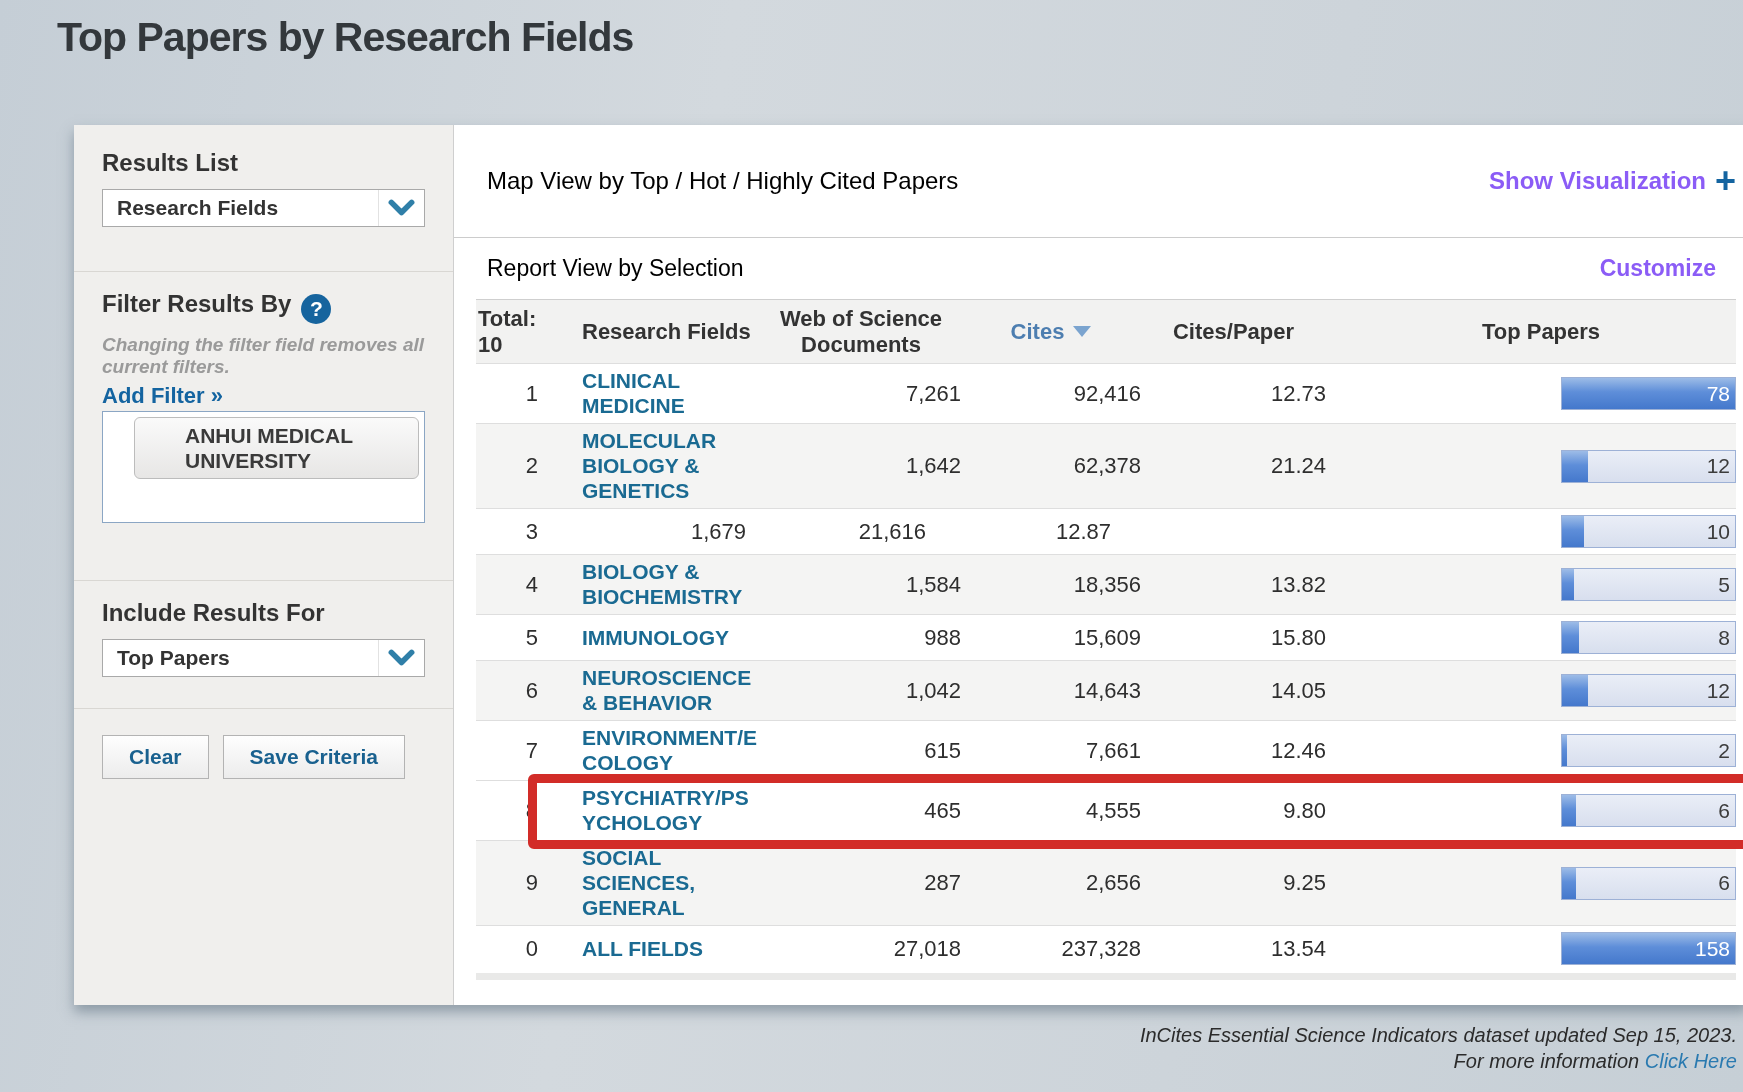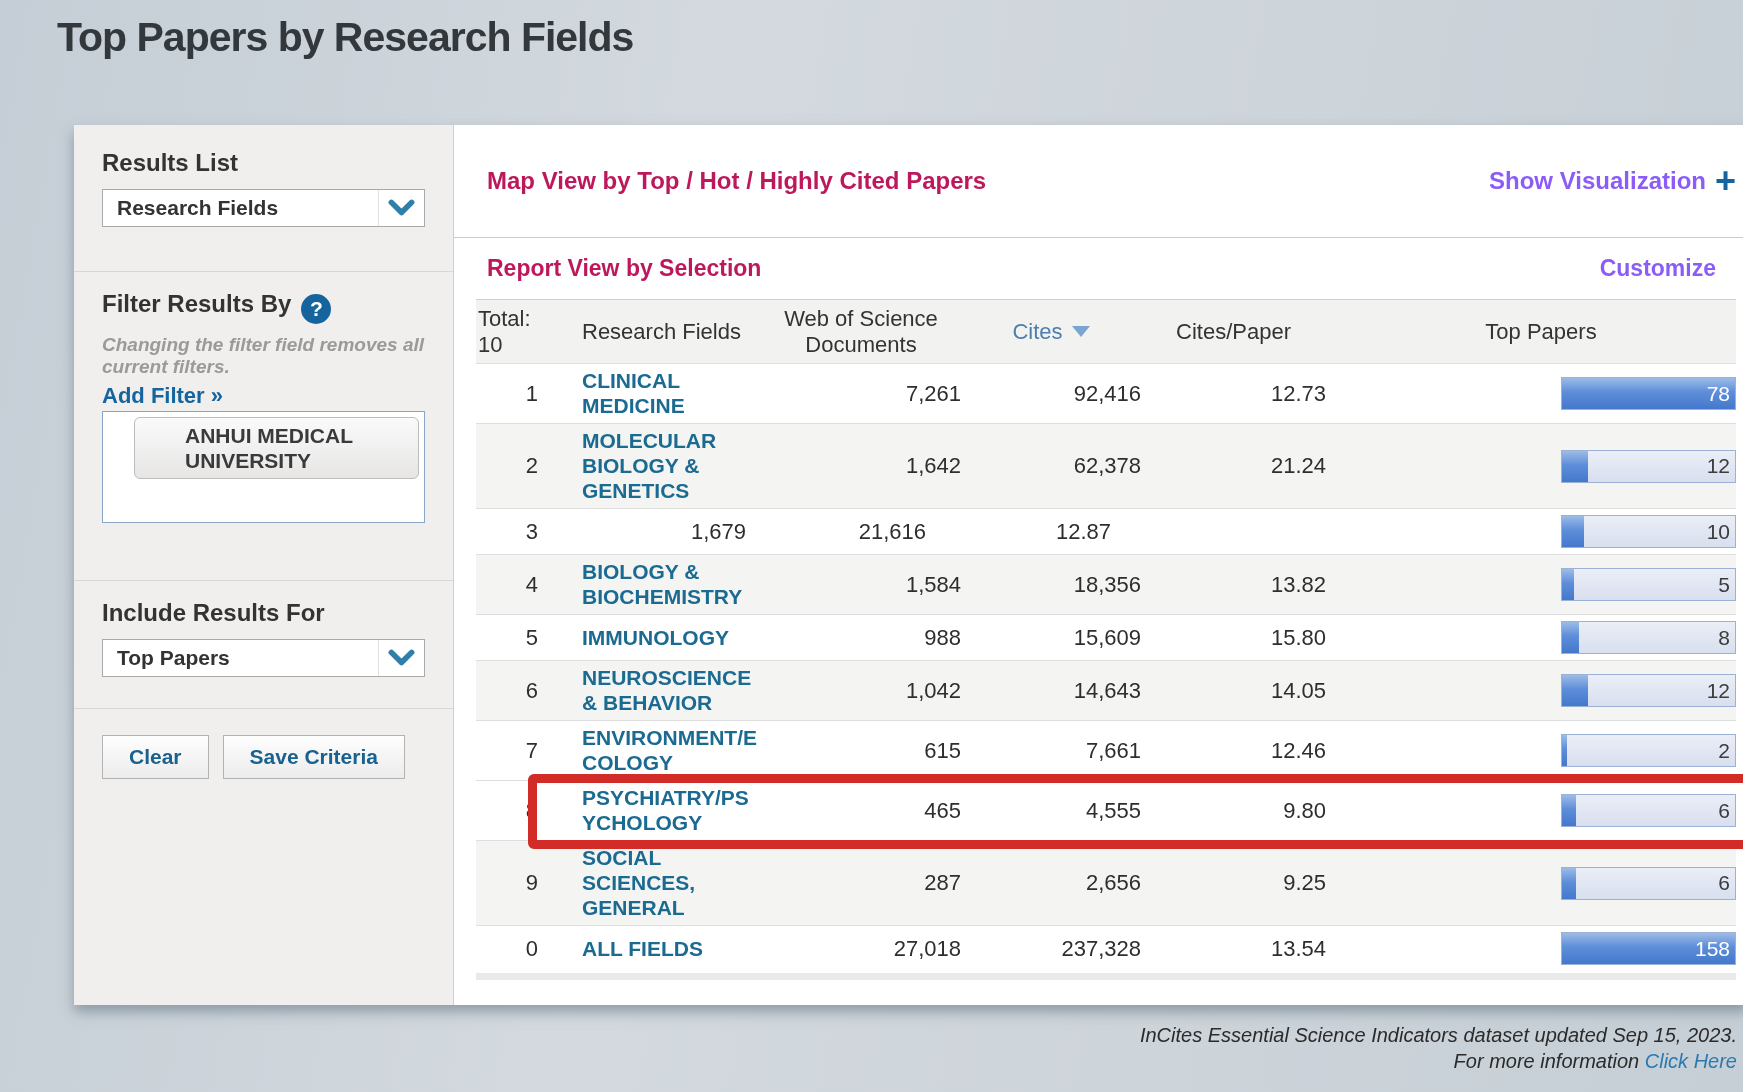--- a/index.html
+++ b/index.html
@@ -49,33 +49,33 @@
     padding:5px 8px 5px 50px; cursor:pointer;margin-left:26px;
   }
   .sb-buttons { display:flex; gap:14px; }
   .sb-btn {
     height:44px; border:1px solid #b3b3b3; background:linear-gradient(180deg,#fefefe,#ececec);
     font-family:inherit; font-size:21px; font-weight:bold; color:#19618f; padding:0 26px; cursor:pointer;
   }
   
   .main { flex:1; background:#ffffff; display:flex; flex-direction:column; }
   .map-bar { height:112px; display:flex; align-items:center; padding:0 12px 0 33px; }
-  .bar-title { font-size:24px; font-weight:bold; color:#be185d; }
+  .bar-title { font-size:24px; font-weight:normal; color:#000000; }
   .bar-right { margin-left:auto; display:flex; align-items:center; cursor:pointer; }
   .blue-link { font-size:24px; font-weight:bold; color:#8b5cf6; cursor:pointer; }
   .plus-icon { font-size:36px; font-weight:bold; color:#1464a0; margin-left:9px; line-height:20px; }
   .report-bar { height:62px; display:flex; align-items:center; padding:0 32px 0 33px; border-top:1px solid #cccccc; }
   .report-bar .bar-title { font-size:23px; }
   .report-bar .blue-link { font-size:23px; }
   
   .table-wrap { padding:0 12px 0 22px; }
   .thead {
     display:flex; align-items:center; min-height:64px;
     background:#f2f2f1; border-top:1px solid #cfcfcf; 
-    font-size:22px; font-weight:normal; color:#333;
+    font-size:22px; font-weight:bold; color:#333;
   }
   .cell { flex:none; }
   .c-rank  { width:70px; text-align:right; padding-right:8px; }
   .c-field { width:215px; padding-left:36px; }
   .c-docs  { width:200px; text-align:right; }
   .c-cites { width:180px; text-align:right; }
   .c-cpp   { width:185px; text-align:right; }
   .c-spacer{ flex:1; }
   .c-bar   { width:175px; }
   .thead .c-rank { text-align:left; padding-left:2px; line-height:26px; }

